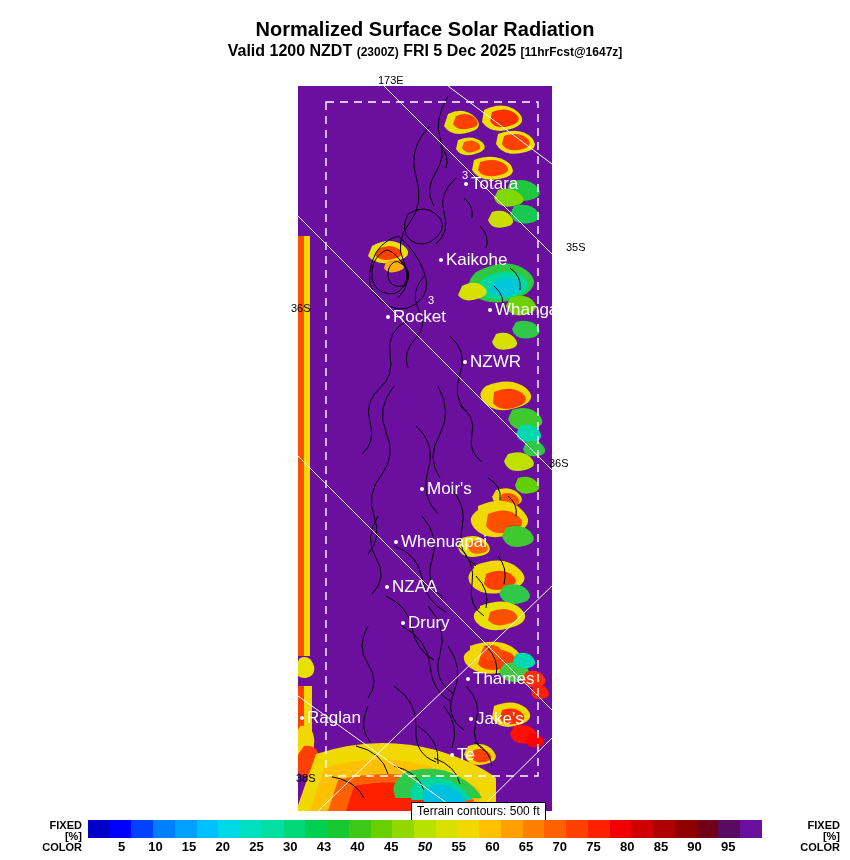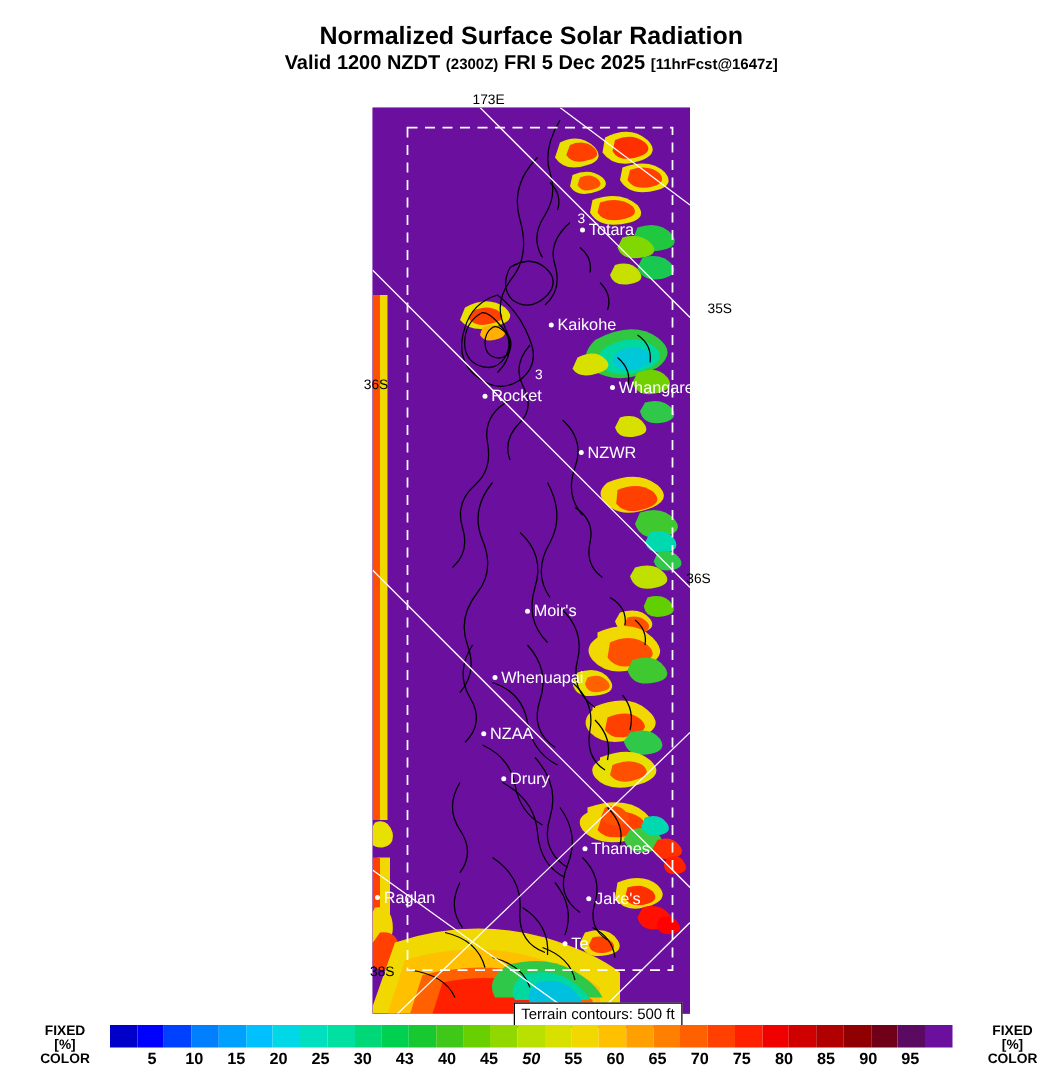--- a/index.html
+++ b/index.html
@@ -59,21 +59,21 @@
   #map-svg {
     position: absolute;
     left: 0;
     top: 0;
   }
 
   
   .city {
     position: absolute;
     color: #ffffff;
-    font-size: 13px;
+    font-size: 17px;
     white-space: nowrap;
     line-height: 11px;
   }
   .city .dot {
     display: inline-block;
     width: 4px;
     height: 4px;
     background: #ffffff;
     border-radius: 50%;
     vertical-align: middle;
@@ -113,21 +113,21 @@
     position: absolute;
     left: 0;
     top: 818px;
     width: 850px;
     height: 42px;
   }
   .fixed-color-label {
     position: absolute;
     font-size: 11px;
     font-weight: bold;
-    text-align: center;
+    text-align: right;
     line-height: 11px;
     width: 60px;
   }
   #fixed-left { left: 22px; top: 2px; }
   #fixed-right { left: 780px; top: 2px; }
 
   #colorbar {
     position: absolute;
     left: 88px;
     top: 2px;

